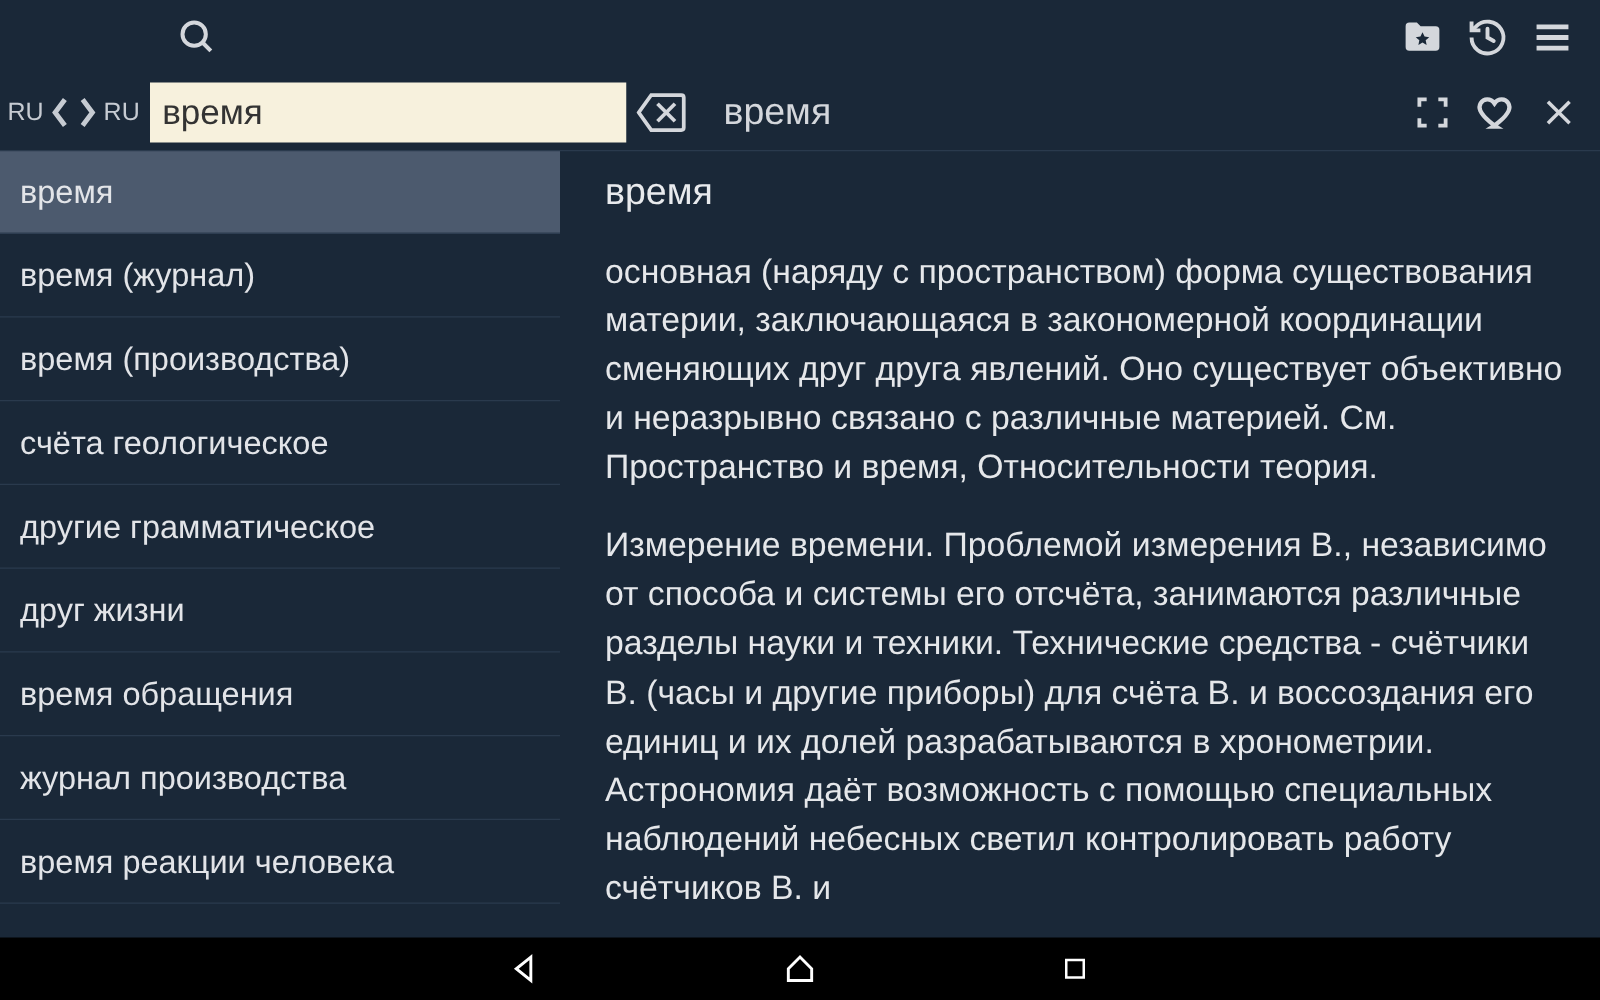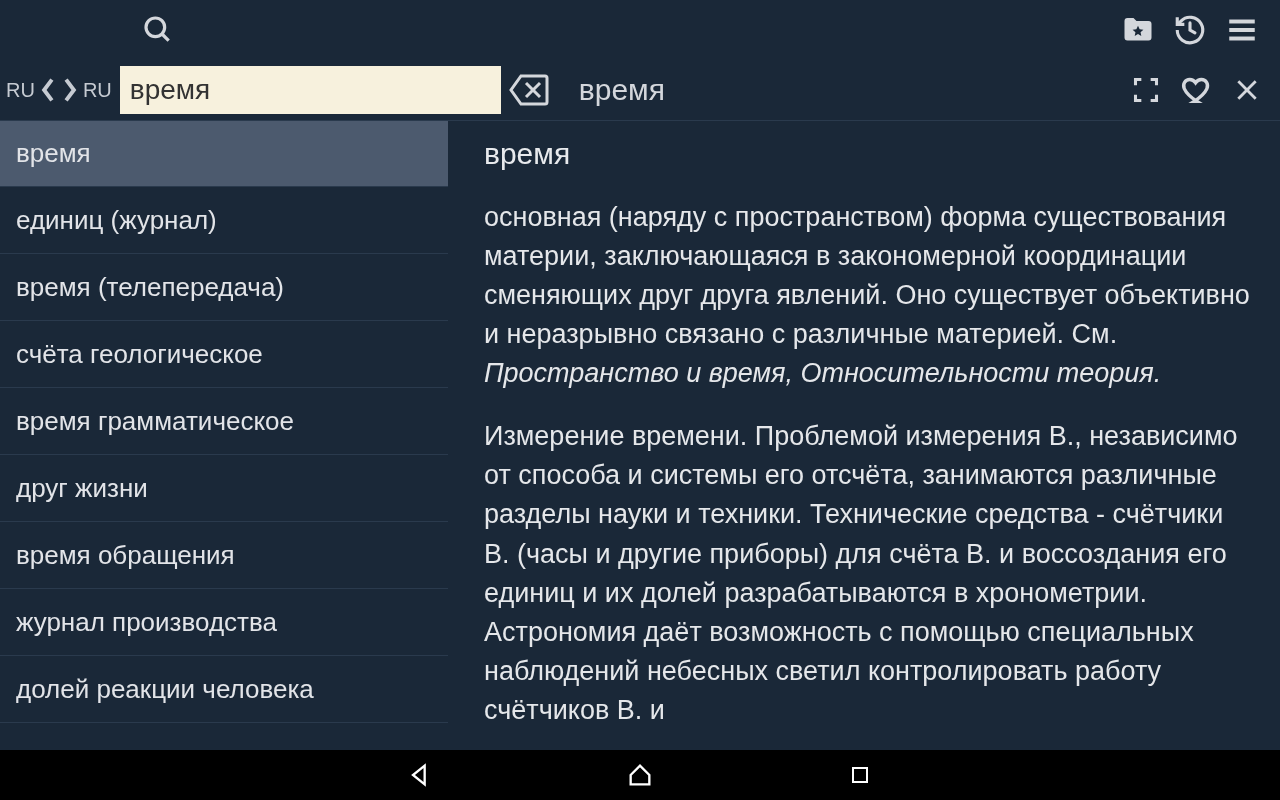--- a/index.html
+++ b/index.html
@@ -17,21 +17,21 @@
 .headword { font-size:30px; color:#d4d7dc; margin-left:28px; flex:1; }
 .right-icons { display:flex; align-items:center; gap:20px; margin-right:8px; }
 .right-icons .icon { cursor:pointer; }
 .content { flex:1; display:flex; overflow:hidden; }
 .sidebar { width:448px; display:flex; flex-direction:column; }
 .sidebar .item { height:67px; display:flex; align-items:center; padding:0 16px; font-size:26px; color:#e2e4e8; border-bottom:1px solid #2a3a4d; cursor:pointer; }
 .sidebar .item.selected { background:#4c5a6e; }
 .article { flex:1; padding:12px 28px 0 36px; color:#e5e7ea; font-size:27px; line-height:1.45; overflow:hidden; }
 .article .title { font-size:30px; margin-bottom:22px; color:#e8eaed; }
 .article p { margin-bottom:24px; }
-.article .italic { font-style:italic; }
+.article .italic { }
 .navbar { height:50px; background:#000; display:flex; align-items:center; justify-content:center; gap:180px; }
 .navbar .nbtn { width:40px; height:40px; display:flex; align-items:center; justify-content:center; cursor:pointer; }
 svg { display:block; }
 .sep-line { position:absolute; left:0; right:0; top:120px; height:1px; background:#2a3a4d; }
 </style>
 </head>
 <body>
 
 <div class="screen">
 
@@ -112,42 +112,42 @@
     </div>
   </div>
   <div class="sep-line"></div>
 
   <div class="content">
     <div class="sidebar">
       <div class="item selected">
           <span>время</span>
         </div>
       <div class="item">
-          <span>единиц (журнал)</span>
+          <span>время (журнал)</span>
         </div>
       <div class="item">
-          <span>время (телепередача)</span>
+          <span>время (производства)</span>
         </div>
       <div class="item">
           <span>счёта геологическое</span>
         </div>
       <div class="item">
-          <span>время грамматическое</span>
+          <span>другие грамматическое</span>
         </div>
       <div class="item">
           <span>друг жизни</span>
         </div>
       <div class="item">
           <span>время обращения</span>
         </div>
       <div class="item">
           <span>журнал производства</span>
         </div>
       <div class="item">
-          <span>долей реакции человека</span>
+          <span>время реакции человека</span>
         </div>
     </div>
 
     <div class="article">
       <div class="title">время</div>
       <p>
         <span>основная (наряду с пространством) форма существования материи, заключающаяся в закономерной координации сменяющих друг друга явлений. Оно существует объективно и неразрывно связано с различные материей. См. </span><span class="italic">Пространство и время, Относительности теория.</span>
       </p>
       <p>Измерение времени. Проблемой измерения В., независимо от способа и системы его отсчёта, занимаются различные разделы науки и техники. Технические средства - счётчики В. (часы и другие приборы) для счёта В. и воссоздания его единиц и их долей разрабатываются в хронометрии. Астрономия даёт возможность с помощью специальных наблюдений небесных светил контролировать работу счётчиков В. и</p>
     </div>

